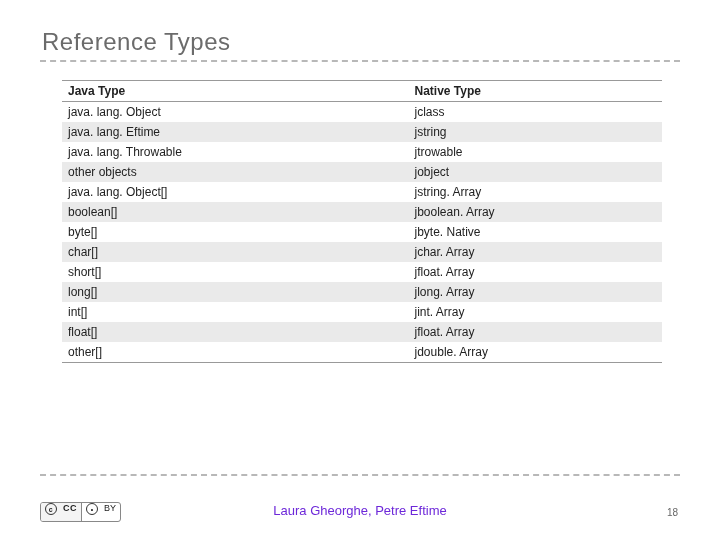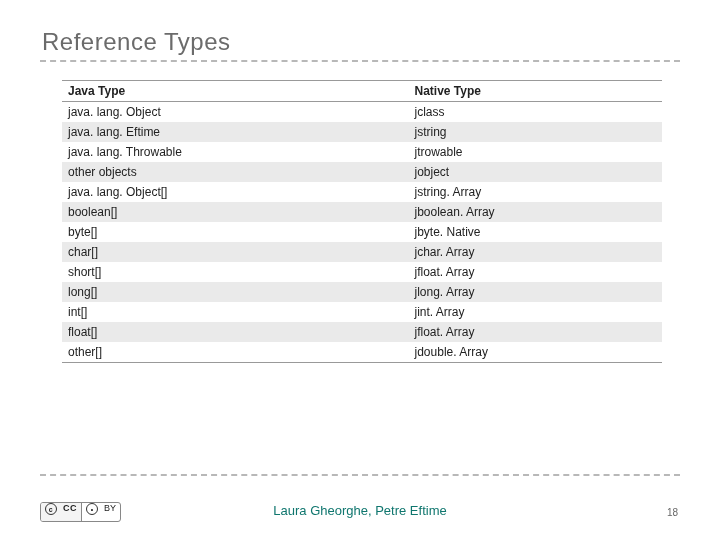--- a/index.html
+++ b/index.html
@@ -10,21 +10,21 @@
   .tbl th{text-align:left;font-weight:700;padding:3px 6px;border-bottom:1px solid #999;border-top:1px solid #999;background:#fff}
   .tbl td{padding:3px 6px}
   .tbl tbody tr:nth-child(even) td{background:#eaeaea}
   .tbl tbody tr:last-child td{border-bottom:1px solid #999}
   .footer-rule{position:absolute;left:40px;right:40px;bottom:56px;border:none;border-top:2px dashed #b8b8b8}
   .cc{position:absolute;left:40px;bottom:18px}
   .cc-badge{display:inline-flex;align-items:center;border:1px solid #888;border-radius:3px;font-size:9px;font-family:Arial,sans-serif;overflow:hidden;height:18px;background:#fff}
   .cc-seg{padding:0 4px;display:flex;gap:6px;height:100%}
   .cc-seg:first-child{border-right:1px solid #888;background:#f4f4f4;font-weight:700;letter-spacing:.5px}
   .circ{display:inline-flex;width:10px;height:10px;border:1px solid #333;border-radius:50%;align-items:center;justify-content:center;font-size:7px;font-weight:700}
-  .authors{position:absolute;left:0;right:0;bottom:22px;text-align:center;font-size:13px;color:#0f766e}
+  .authors{position:absolute;left:0;right:0;bottom:22px;text-align:center;font-size:13px;color:#6d28d9}
   .pagenum{position:absolute;right:42px;bottom:22px;font-size:10px;color:#666}
 </style>
 </head>
 <body>
 
 <div class="slide">
   <h1 class="title">Reference Types</h1>
   <hr class="title-rule">
 
   <table class="tbl">

